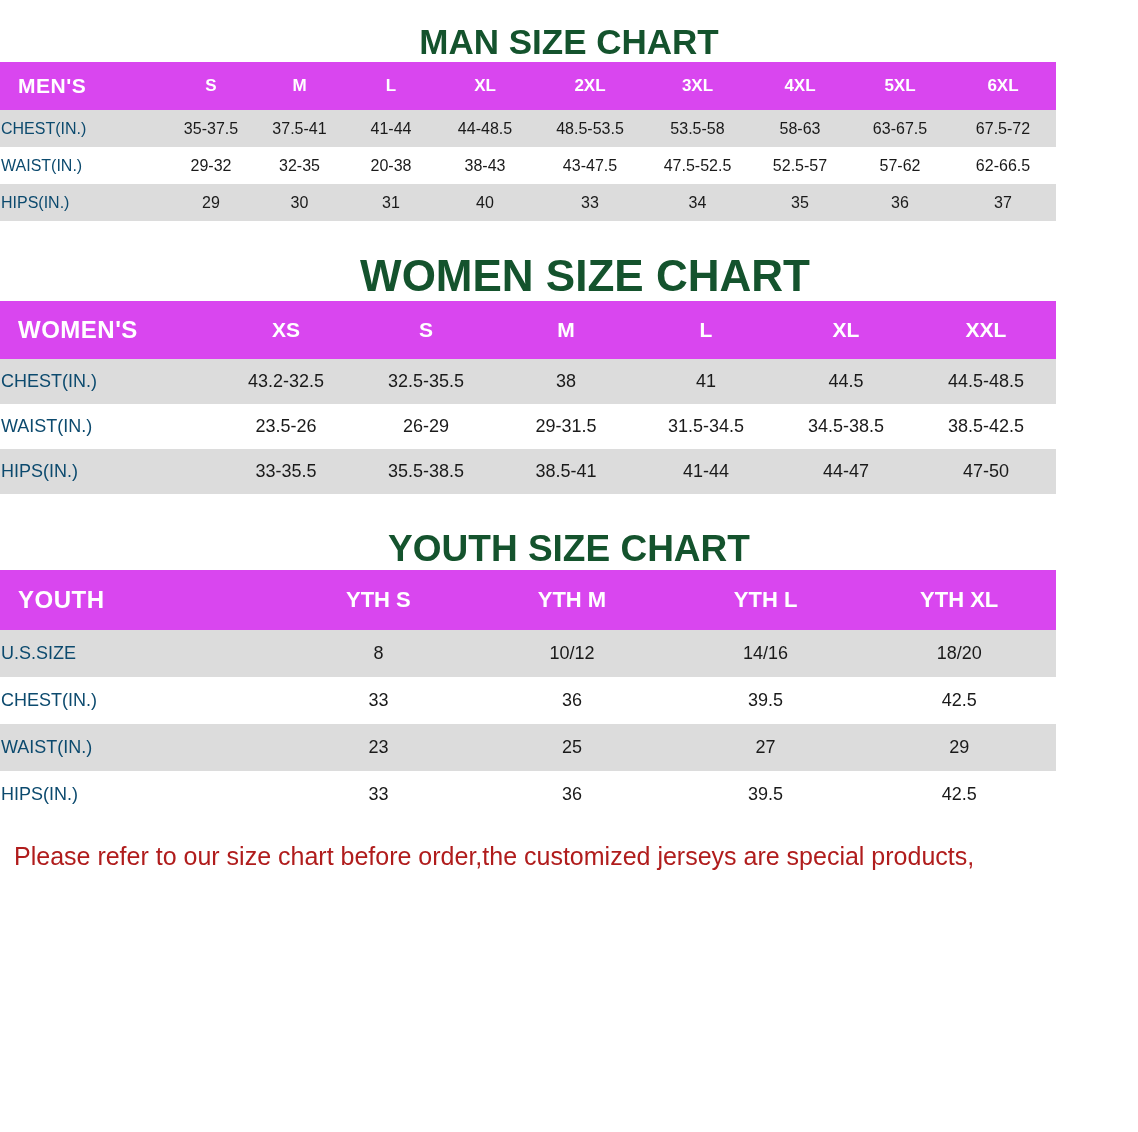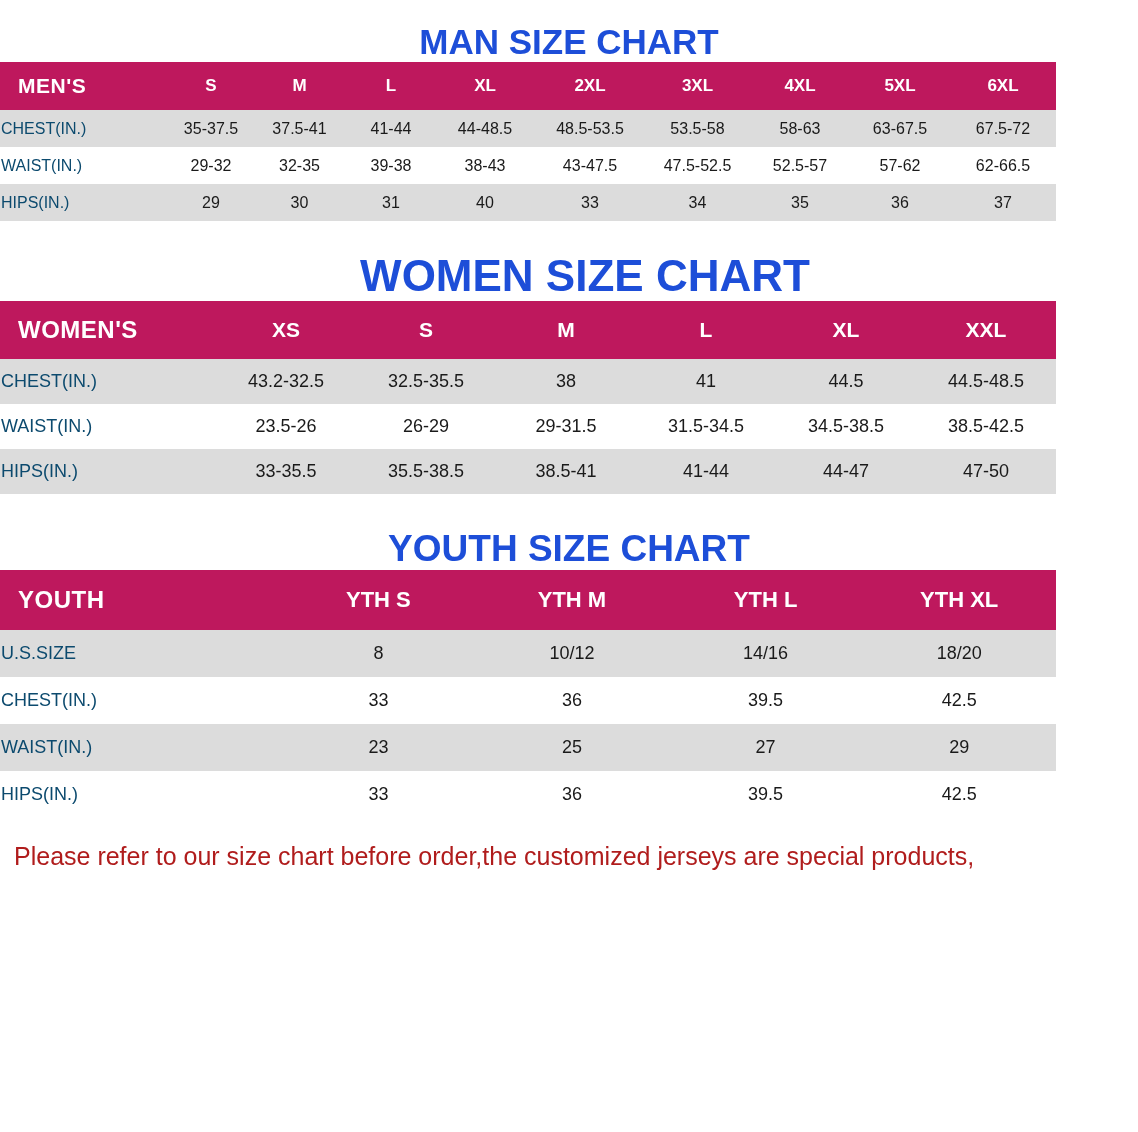--- a/index.html
+++ b/index.html
@@ -36,38 +36,38 @@
     letter-spacing: 2px;
     color: #111111;
     line-height: 1;
     margin-top: -2px;
   }
 
   
   .section-heading {
     text-align: center;
     font-weight: bold;
-    color: #1d4ed8;
+    color: #14532d;
     font-family: "Liberation Sans", sans-serif;
   }
   .h-man { font-size: 35px; margin-top: 22px; }
   .h-women { font-size: 44px; margin-top: 30px; padding-left: 32px; }
   .h-youth { font-size: 37px; margin-top: 34px; }
 
   
   .table-wrap {
     margin: 0 auto;
     padding: 0;
   }
   table.size-table {
     border-collapse: collapse;
     table-layout: fixed;
   }
   table.size-table thead th {
-    background: #be185d;
+    background: #d946ef;
     color: #ffffff;
     font-weight: bold;
     text-align: center;
     white-space: nowrap;
   }
   table.size-table thead th.rowhead {
     text-align: left;
     padding-left: 18px;
     letter-spacing: 0.5px;
   }
@@ -158,21 +158,21 @@
           <td>48.5-53.5</td>
           <td>53.5-58</td>
           <td>58-63</td>
           <td>63-67.5</td>
           <td>67.5-72</td>
         </tr>
         <tr class="plain">
           <td class="rowlabel">WAIST(IN.)</td>
           <td>29-32</td>
           <td>32-35</td>
-          <td>39-38</td>
+          <td>20-38</td>
           <td>38-43</td>
           <td>43-47.5</td>
           <td>47.5-52.5</td>
           <td>52.5-57</td>
           <td>57-62</td>
           <td>62-66.5</td>
         </tr>
         <tr class="shade">
           <td class="rowlabel">HIPS(IN.)</td>
           <td>29</td>

